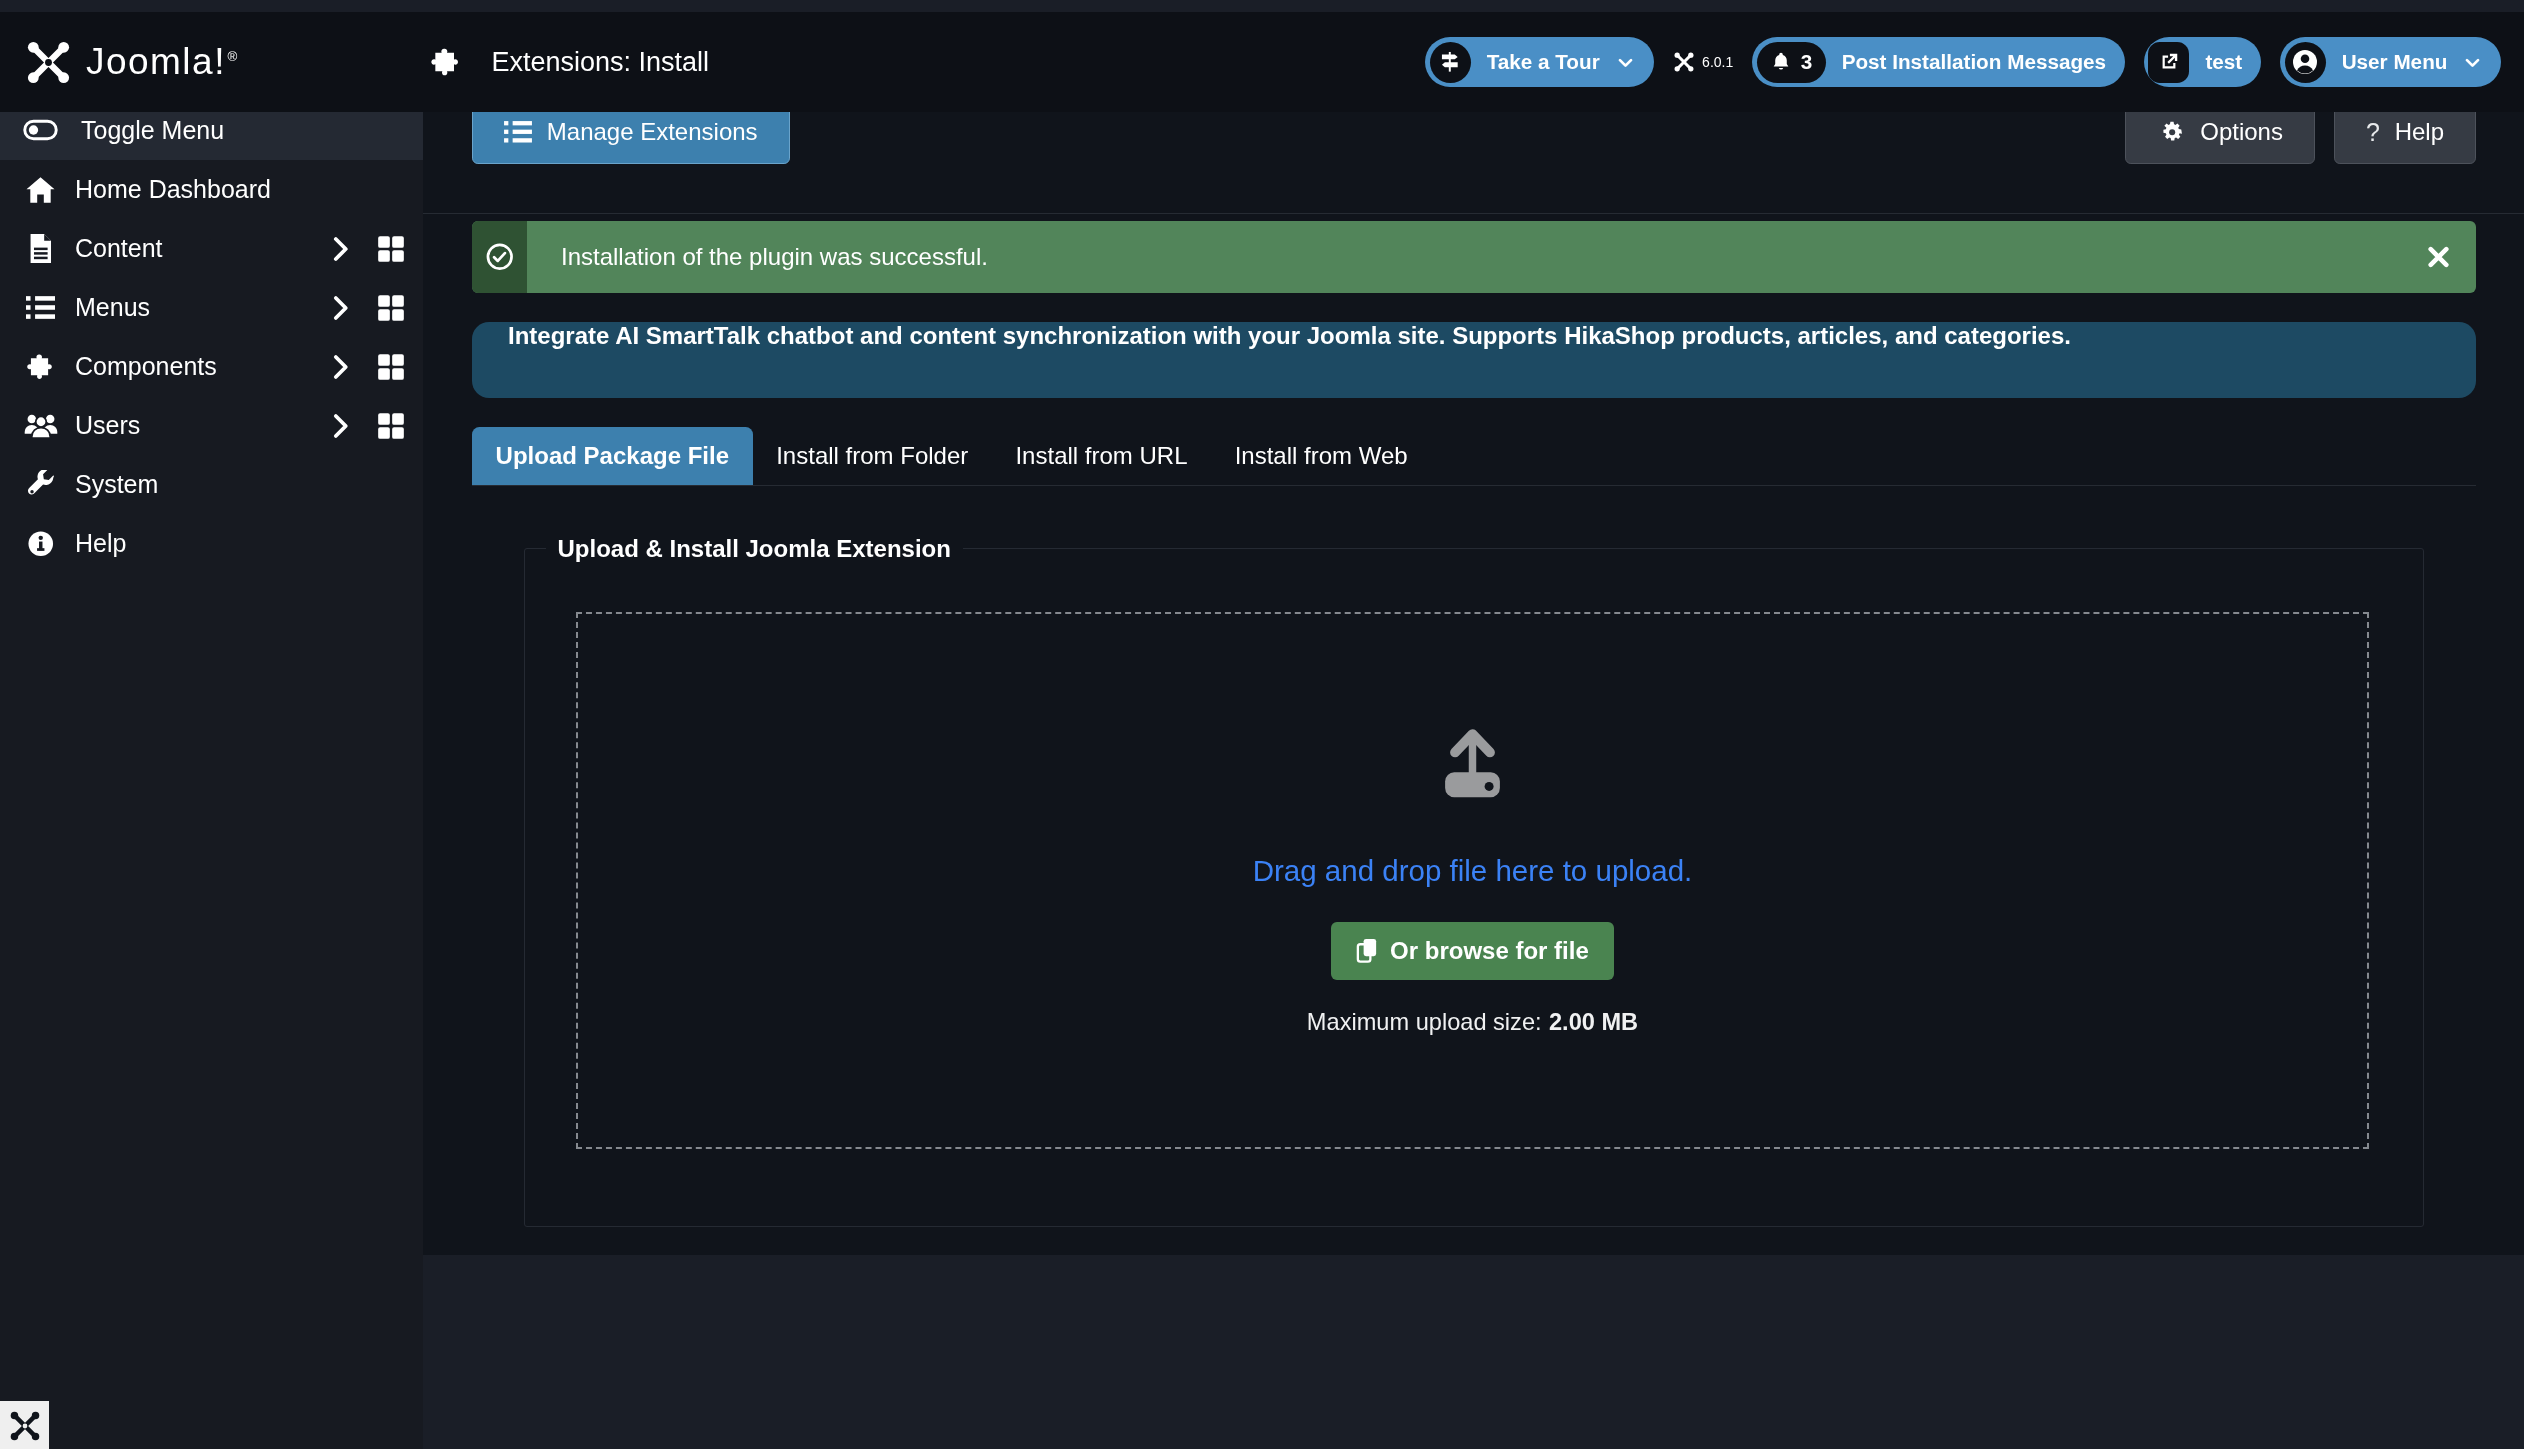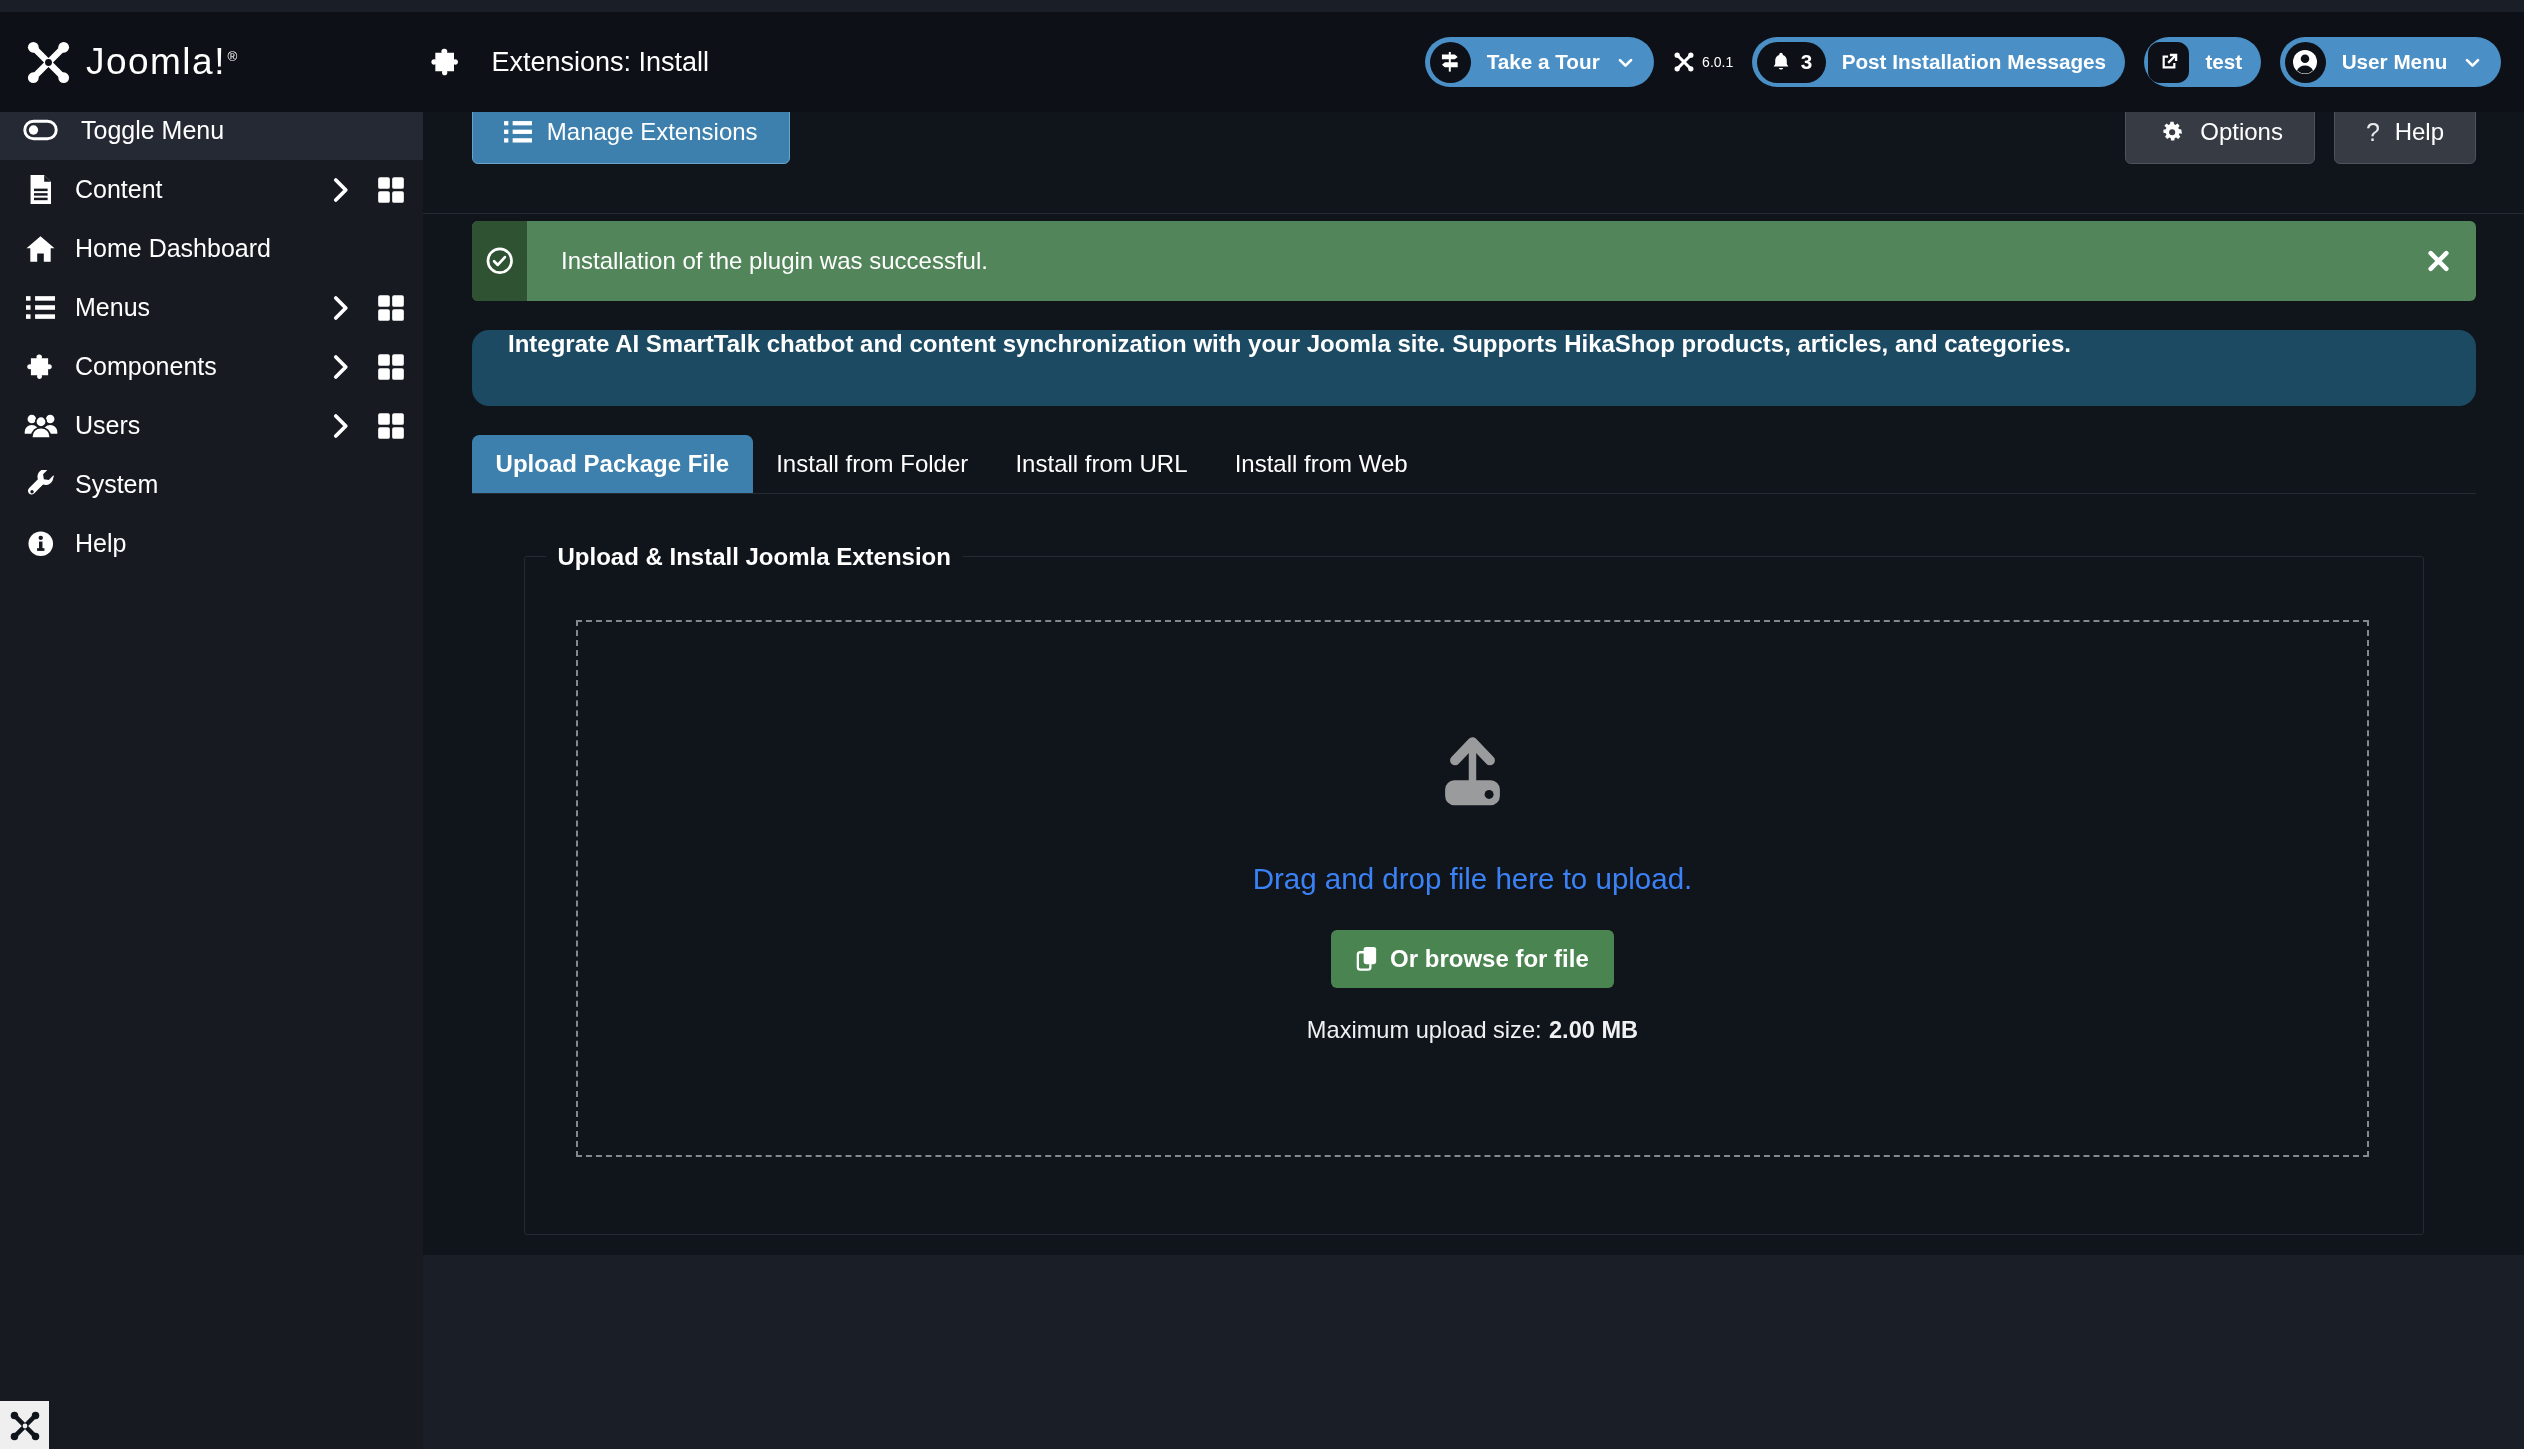--- a/index.html
+++ b/index.html
@@ -51,21 +51,21 @@
   .btn{display:flex;align-items:center;gap:14.8px;height:64px;border-radius:5.9px;
     font-size:24px;cursor:pointer;box-sizing:border-box;}
   .btn-primary{background:#3d80ae;border:1.5px solid #6aa4cb;padding:0 31px;}
   .btn-dark{background:#363b44;border:1.5px solid #4d525b;padding:0 31px;}
   .toolbar-spacer{flex:1;}
   .toolbar .btn-dark + .btn-dark{margin-left:19px;}
   .qmark{font-size:25px;color:#e8eaec;}
 
   .content{padding:0 49px;}
 
-  .alert{margin-top:6.6px;height:80px;background:#52855a;border-radius:5.9px;
+  .alert{margin-top:6.6px;height:72px;background:#52855a;border-radius:5.9px;
     display:flex;align-items:center;position:relative;overflow:hidden;}
   .alert-strip{width:55px;align-self:stretch;background:#2f5233;display:flex;
     align-items:center;justify-content:center;flex:0 0 55px;}
   .alert-msg{margin-left:34px;font-size:24px;}
   .alert-close{position:absolute;right:25px;top:50%;transform:translateY(-50%);cursor:pointer;}
 
   .notice{margin-top:29px;min-height:76px;background:#1d4a63;border-radius:17px;
     display:flex;align-items:flex-start;padding:0 36px;font-size:24px;font-weight:700;}
 
   .tabs{margin-top:29px;display:flex;height:58px;border-bottom:1.5px solid #262b33;}
@@ -190,20 +190,29 @@
         <rect x="3" y="3" width="54" height="30" rx="15" fill="none" stroke="#fff" stroke-width="5"></rect>
         <circle cx="18" cy="18" r="8" fill="#fff"></circle>
       </svg>
     </span>
     <span>Toggle Menu</span>
   </div>
 
   <nav>
     <div class="nav-item">
       <span class="nav-icon">
+        <svg width="31" height="28" viewBox="0 0 24 22" fill="#fff">
+          <path d="M12 1l11 9.5h-3V21h-5.4v-6.4H9.4V21H4V10.5H1z"></path>
+        </svg>
+      </span>
+      <span class="nav-label">Home Dashboard</span>
+    </div>
+
+    <div class="nav-item">
+      <span class="nav-icon">
         <svg width="23.6" height="29.5" viewBox="0 0 20 26">
           <path d="M1 0h12l6 6v20H1z" fill="#fff"></path>
           <path d="M13 0l6 6h-6z" fill="#171a21"></path>
           <rect x="4" y="12" width="12" height="2.2" fill="#171a21"></rect>
           <rect x="4" y="16" width="12" height="2.2" fill="#171a21"></rect>
           <rect x="4" y="20" width="12" height="2.2" fill="#171a21"></rect>
         </svg>
       </span>
       <span class="nav-label">Content</span>
       <span class="nav-chevron">
@@ -212,29 +221,20 @@
           </svg>
       </span>
       <span class="nav-grid">
         <svg width="28" height="28" viewBox="0 0 24 24" fill="#fff">
           <rect x="1" y="1" width="10" height="10" rx="1.6"></rect>
             <rect x="13" y="1" width="10" height="10" rx="1.6"></rect>
           <rect x="1" y="13" width="10" height="10" rx="1.6"></rect>
             <rect x="13" y="13" width="10" height="10" rx="1.6"></rect>
         </svg>
       </span>
-    </div>
-
-    <div class="nav-item">
-      <span class="nav-icon">
-        <svg width="31" height="28" viewBox="0 0 24 22" fill="#fff">
-          <path d="M12 1l11 9.5h-3V21h-5.4v-6.4H9.4V21H4V10.5H1z"></path>
-        </svg>
-      </span>
-      <span class="nav-label">Home Dashboard</span>
     </div>
 
     <div class="nav-item">
       <span class="nav-icon">
         <svg width="29.5" height="25" viewBox="0 0 26 22" fill="#fff">
           <rect x="0" y="1" width="4" height="4"></rect>
             <rect x="8" y="1" width="18" height="4"></rect>
           <rect x="0" y="9" width="4" height="4"></rect>
             <rect x="8" y="9" width="18" height="4"></rect>
           <rect x="0" y="17" width="4" height="4"></rect>

